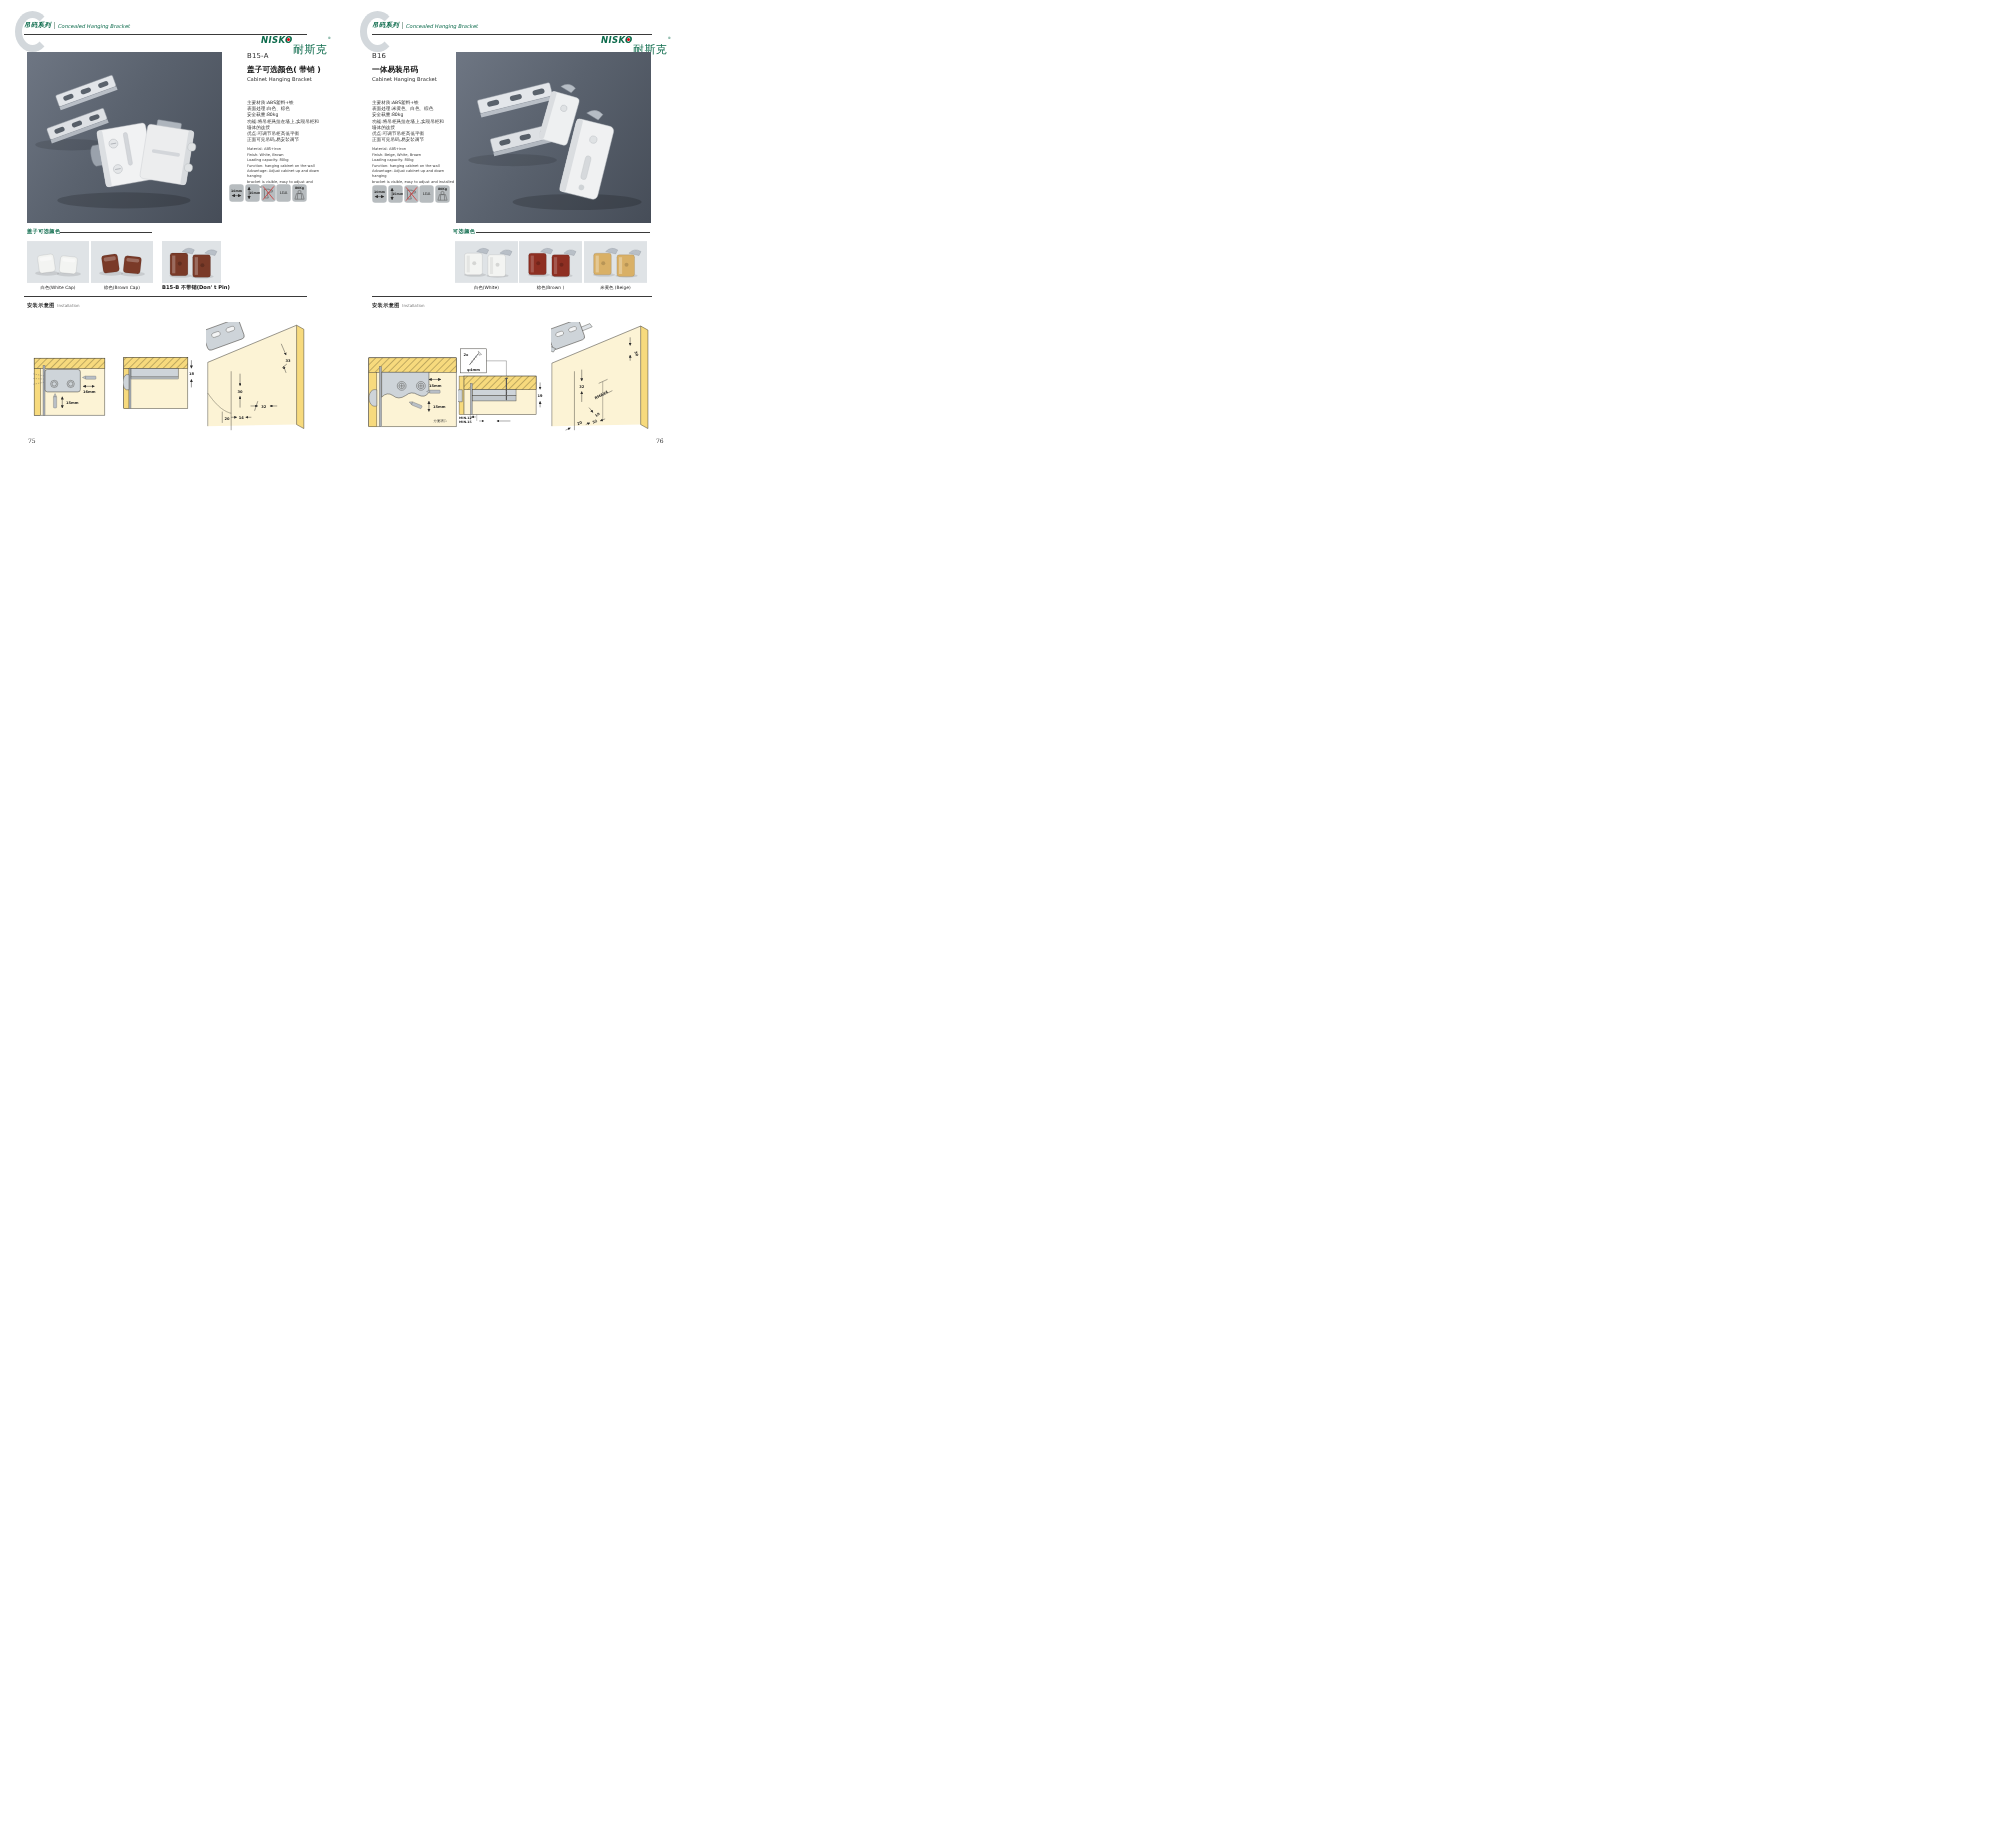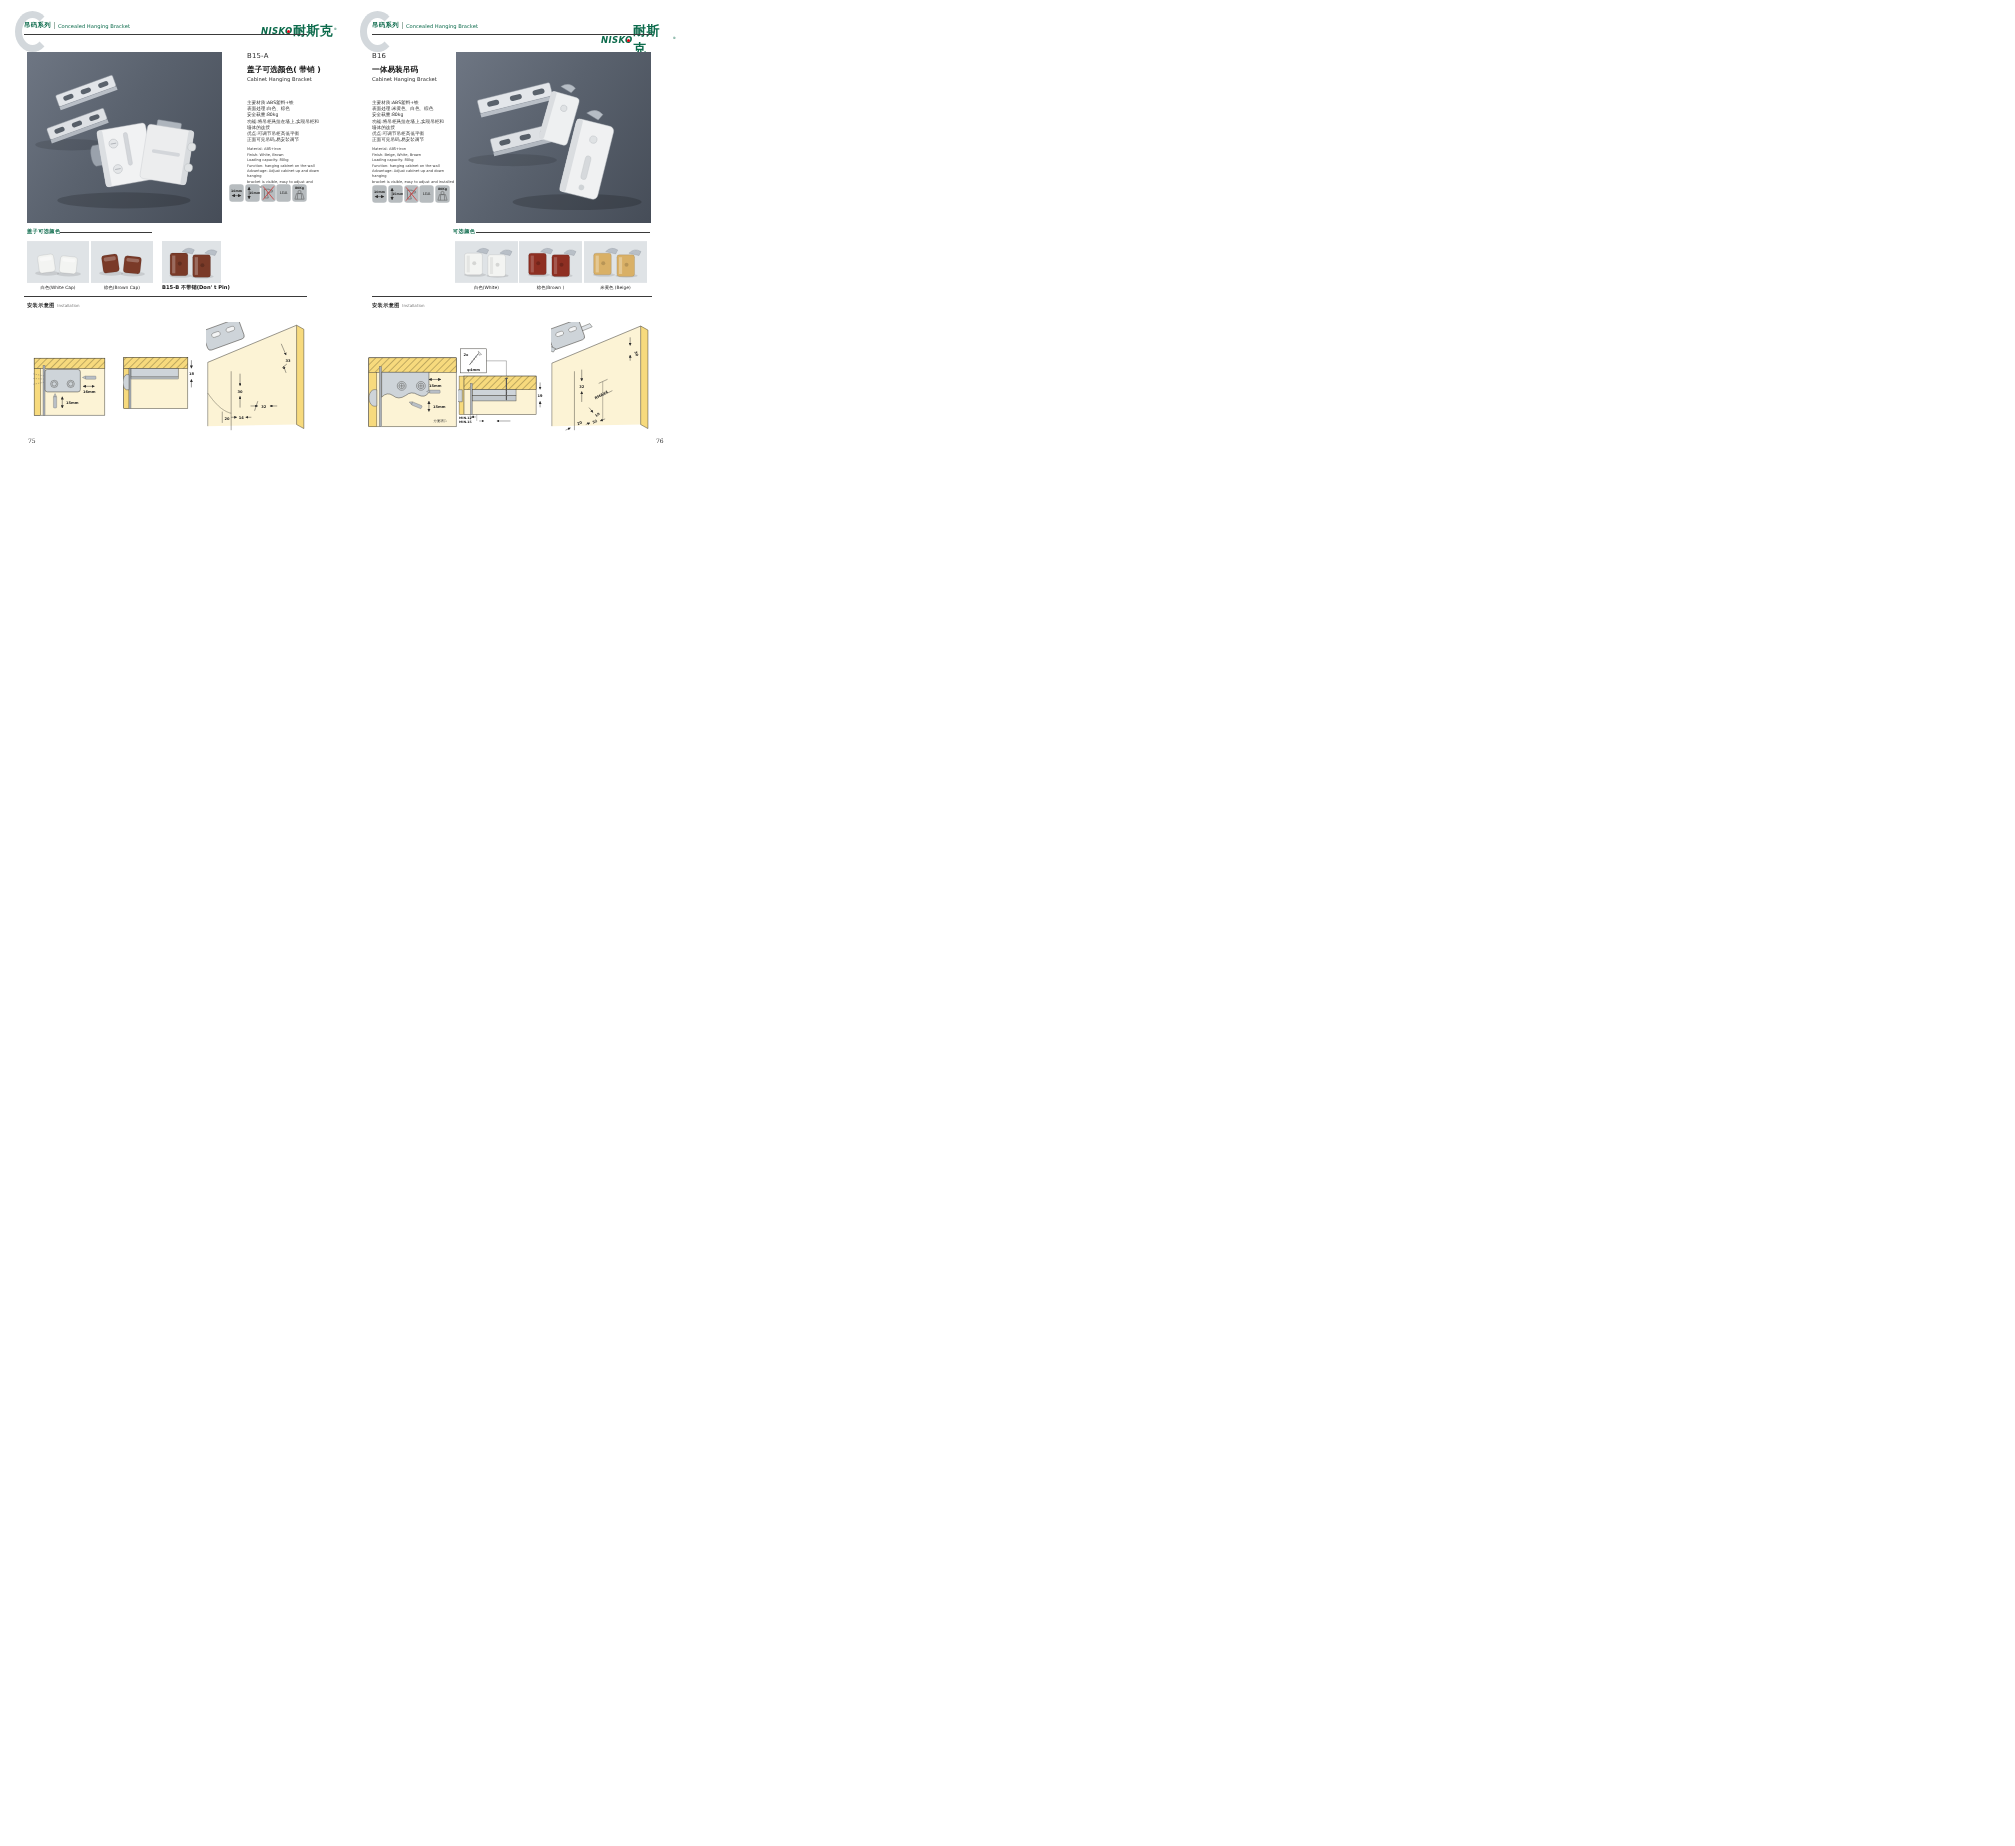--- a/index.html
+++ b/index.html
@@ -2,28 +2,28 @@
 <html style="font-size:6.4px"><head>
 <meta charset="utf-8">
 <style>
   html,body{margin:0;padding:0;background:#ffffff;}
   body{font-family:"DejaVu Sans","Liberation Sans",sans-serif;color:#222;}
   #canvas{position:relative;width:676px;height:462px;background:#fff;overflow:hidden;}
   .abs{position:absolute;}
   .hr{position:absolute;height:0.8px;background:#3a3a3a;}
   .cmark{position:absolute;width:21px;height:26.6px;border-radius:50%;
          border:7.7px solid #d3d8dc;border-right-color:transparent;}
-  .series-row{position:absolute;display:flex;align-items:center;gap:3.2px;}
+  .series-row{position:absolute;display:flex;align-items:center;gap:3.2px;font-style:italic;}
   .series-cn{font-size:6.4px;font-weight:bold;color:#0d6b4c;letter-spacing:0.4px;}
   .series-sep{width:0.4px;height:7.3px;background:#9fb4aa;}
   .series-en{font-size:5.2px;color:#0d6b4c;}
   .logo{position:absolute;display:flex;align-items:center;}
   .logo-latin{font-size:8.5px;font-weight:800;color:#0d6b4c;letter-spacing:0.4px;font-style:italic;}
   .logo-dot{width:3.2px;height:3.2px;border-radius:50%;background:#e60012;margin-left:-6px;margin-top:0.8px;}
-  .logo-cn{font-size:13px;font-weight:700;color:#0d6b4c;margin-left:3.2px;letter-spacing:0.4px;}
+  .logo-cn{font-size:11px;font-weight:400;color:#0d6b4c;margin-left:3.2px;letter-spacing:0.4px;margin-top:20px;}
   .logo-reg{font-size:3.2px;color:#0d6b4c;vertical-align:top;margin-left:0.4px;transform:translateY(-2.4px);}
   .photo{position:absolute;background:linear-gradient(125deg,#6e7683 0%,#5a626e 45%,#464d58 100%);}
   .code{font-size:6.9px;color:#2b2b2b;letter-spacing:0.2px;margin-bottom:4.8px;}
   .name-cn{font-size:7.7px;font-weight:bold;color:#161616;margin-bottom:1.2px;}
   .name-en{font-size:5.2px;color:#2c2c2c;margin-bottom:17.7px;}
   .spec-cn{font-size:4.6px;line-height:6.3px;color:#2e2e2e;}
   .spec-en{font-size:3.6px;line-height:5.4px;color:#3d3d3d;margin-top:3.6px;}
   .icon-row{position:absolute;display:flex;gap:0.8px;}
   .color-head{position:absolute;font-size:5.2px;font-weight:bold;color:#0d6b4c;letter-spacing:0.4px;}
   .swatch{position:absolute;}

